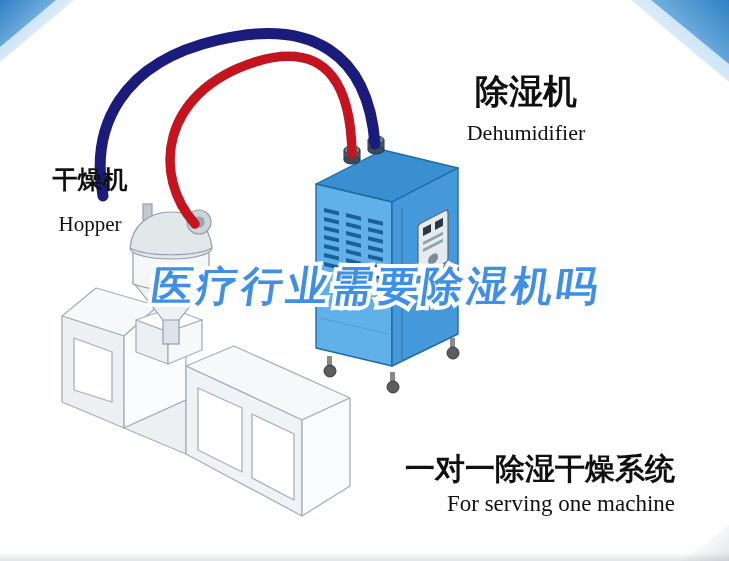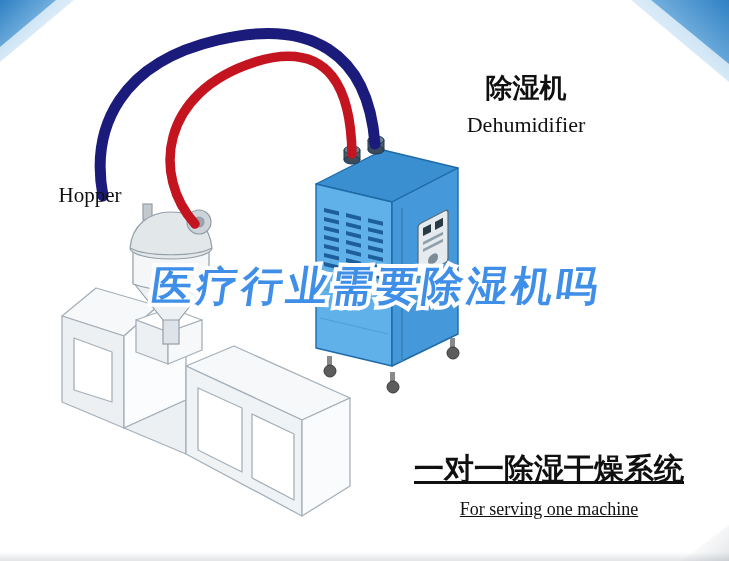--- a/index.html
+++ b/index.html
@@ -6,25 +6,25 @@
   .stage{position:relative;width:729px;height:561px;background:#ffffff;overflow:hidden;
          font-family:"DejaVu Sans",sans-serif;}
   .stage svg{position:absolute;left:0;top:0;}
   .label{position:absolute;text-align:center;line-height:1.15;color:#101010;z-index:5;}
   .label .cn{font-family:"DejaVu Sans",sans-serif;font-weight:bold;}
   .label .en{font-family:"Liberation Serif",serif;}
   .hopper-label{left:38px;top:166px;width:104px;}
   .hopper-label .cn{font-size:25px;}
   .hopper-label .en{font-size:21px;margin-top:17px;}
   .dehum-label{left:450px;top:72px;width:152px;}
-  .dehum-label .cn{font-size:27px;}
+  .dehum-label .cn{font-size:34px;}
   .dehum-label .en{font-size:22px;margin-top:9px;}
-  .footer-caption{position:absolute;right:45px;top:449px;text-align:center;color:#101010;z-index:5;text-decoration:underline;}
+  .footer-caption{position:absolute;right:54px;top:449px;text-align:right;color:#101010;z-index:5;}
   .footer-caption .cn{font-family:"DejaVu Sans",sans-serif;font-weight:bold;font-size:30px;letter-spacing:0px;}
-  .footer-caption .en{font-family:"Liberation Serif",serif;font-size:18px;margin-top:9px;}
+  .footer-caption .en{font-family:"Liberation Serif",serif;font-size:23px;margin-top:1px;}
   .corner{position:absolute;z-index:6;}
   .corner-tl-light{left:0;top:0;width:74px;height:62px;clip-path:polygon(0 0,100% 0,0 100%);
      background:linear-gradient(135deg,#aed2ec,#e6f2fb 65%,rgba(255,255,255,0));}
   .corner-tl-dark{left:0;top:0;width:56px;height:47px;clip-path:polygon(0 0,100% 0,0 100%);
      background:linear-gradient(135deg,#2f80c3,#78b3e0 60%,#bcdef3);}
   .corner-tr-light{right:0;top:0;width:98px;height:82px;clip-path:polygon(0 0,100% 0,100% 100%);
      background:linear-gradient(225deg,#aed2ec,#e6f2fb 65%,rgba(255,255,255,0));}
   .corner-tr-dark{right:0;top:0;width:78px;height:64px;clip-path:polygon(0 0,100% 0,100% 100%);
      background:linear-gradient(225deg,#2f80c3,#78b3e0 60%,#bcdef3);}
   .bottom-shade{position:absolute;left:0;right:0;bottom:0;height:9px;z-index:4;
@@ -128,20 +128,21 @@
       <path stroke="#1b1b7c" stroke-width="11" d="M103,196 C90,126 122,62 218,40 C310,18 368,52 375,144"></path>
       <path stroke="#c4141f" stroke-width="9.5" d="M195,224 C152,176 160,92 255,62 C333,38 351,94 352,154"></path>
     </g>
 
     <g transform="translate(150,300) skewX(-8)">
       <text class="wm-text" x="0" y="0" font-size="41" letter-spacing="4" stroke="#ffffff" stroke-width="8" fill="#3f8fe8">医疗行业需要除湿机吗</text>
     </g>
   </svg>
 
   <div class="label hopper-label">
+    <div class="cn">干燥机</div>
     <div class="en">Hopper</div>
   </div>
 
   <div class="label dehum-label">
     <div class="cn">除湿机</div>
     <div class="en">Dehumidifier</div>
   </div>
 
   <div class="footer-caption">
     <div class="cn">一对一除湿干燥系统</div>

